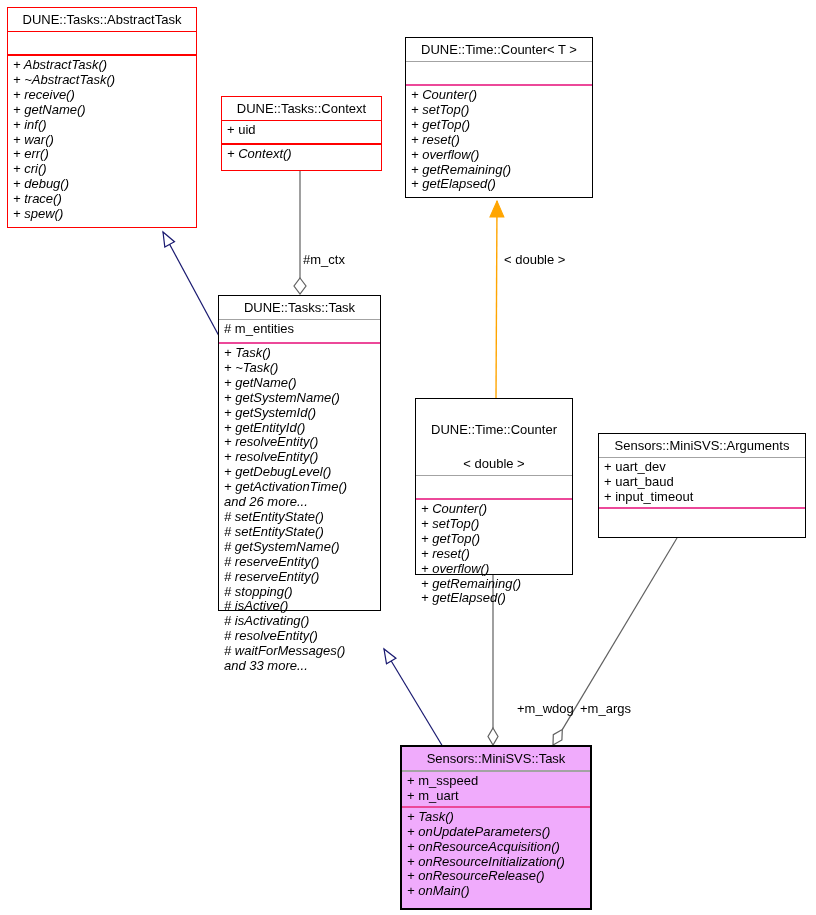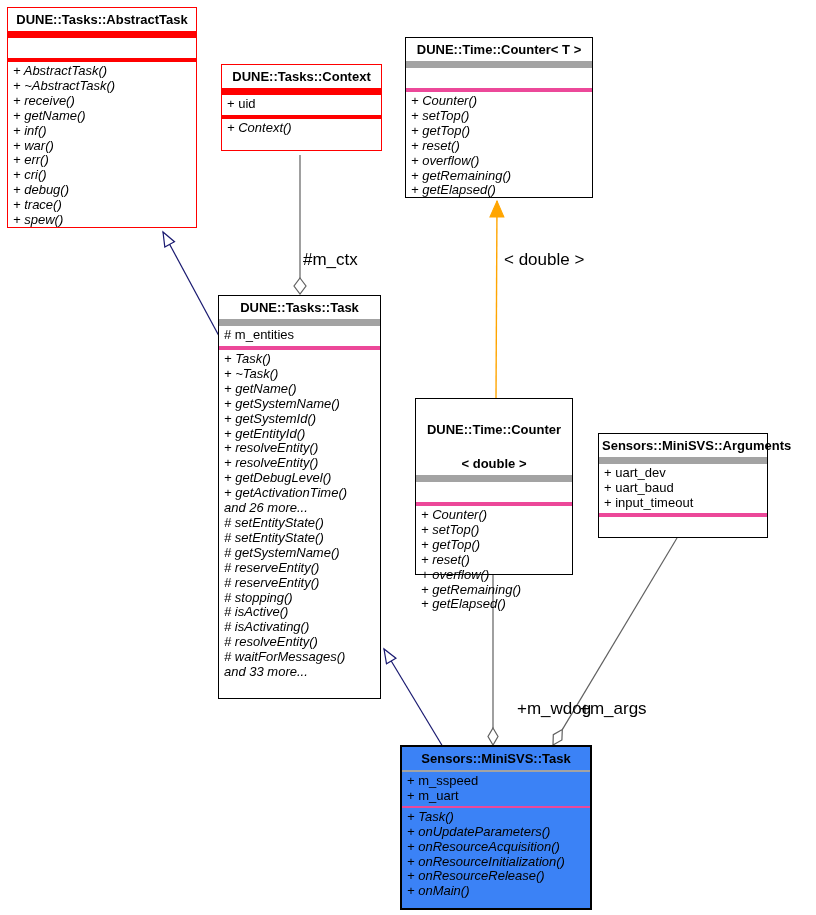--- a/index.html
+++ b/index.html
@@ -29,57 +29,56 @@
     box-sizing: border-box;
     display: flex;
     flex-direction: column;
     font-size: 13px;
     color: #000000;
   }
   .uml-box.red { border-color: #ff0000; }
   .uml-box.red .uml-title,
   .uml-box.red .uml-section { border-color: #ff0000; }
   .uml-box.main {
-    background: #3b82f6;
+    background: #f0abfc;
     border-width: 2px;
     justify-content: space-between;
   }
   .uml-box.main .uml-title,
   .uml-box.main .uml-section { border-bottom-width: 2px; }
   .uml-title {
     flex: 0 0 auto;
     text-align: center;
     padding: 4px 3px;
     line-height: 15px;
-    border-bottom: 7px solid #a3a3a3;
+    border-bottom: 1px solid #a3a3a3;
     white-space: nowrap;
-    font-weight: bold;
   }
   .uml-title span { display: block; margin-top: 19px; }
   .uml-section {
     flex: 0 0 auto;
     padding: 2px 5px;
     min-height: 24px;
     box-sizing: border-box;
-    border-bottom: 4px solid #ec4899;
+    border-bottom: 2px solid #ec4899;
     text-align: left;
   }
   .uml-section:last-child {
     border-bottom: none;
     flex: 1 1 auto;
     font-style: italic;
   }
   .member-row {
     line-height: 14.9px;
     white-space: nowrap;
   }
   .edge-label {
     position: absolute;
     z-index: 3;
-    font-size: 17px;
+    font-size: 13px;
     line-height: 15px;
     color: #000000;
     white-space: nowrap;
   }
 </style>
 </head>
 <body>
 
 <div id="canvas">
 
@@ -126,21 +125,21 @@
         <div class="member-row">+ inf()</div>
         <div class="member-row">+ war()</div>
         <div class="member-row">+ err()</div>
         <div class="member-row">+ cri()</div>
         <div class="member-row">+ debug()</div>
         <div class="member-row">+ trace()</div>
         <div class="member-row">+ spew()</div>
       </div>
   </div>
 
-  <div class="uml-box red" style="left:221px; top:64px; width:161px; height:87px;">
+  <div class="uml-box red" style="left:221px; top:96px; width:161px; height:75px;">
     <div class="uml-title">DUNE::Tasks::Context</div>
     <div class="uml-section">
         <div class="member-row">+ uid</div>
       </div>
     <div class="uml-section">
         <div class="member-row">+ Context()</div>
       </div>
   </div>
 
   <div class="uml-box" style="left:405px; top:37px; width:188px; height:161px;">
@@ -150,21 +149,21 @@
         <div class="member-row">+ Counter()</div>
         <div class="member-row">+ setTop()</div>
         <div class="member-row">+ getTop()</div>
         <div class="member-row">+ reset()</div>
         <div class="member-row">+ overflow()</div>
         <div class="member-row">+ getRemaining()</div>
         <div class="member-row">+ getElapsed()</div>
       </div>
   </div>
 
-  <div class="uml-box" style="left:218px; top:295px; width:163px; height:404px;">
+  <div class="uml-box" style="left:218px; top:295px; width:163px; height:316px;">
     <div class="uml-title">DUNE::Tasks::Task</div>
     <div class="uml-section">
         <div class="member-row"># m_entities</div>
       </div>
     <div class="uml-section">
         <div class="member-row">+ Task()</div>
         <div class="member-row">+ ~Task()</div>
         <div class="member-row">+ getName()</div>
         <div class="member-row">+ getSystemName()</div>
         <div class="member-row">+ getSystemId()</div>
@@ -198,21 +197,21 @@
         <div class="member-row">+ Counter()</div>
         <div class="member-row">+ setTop()</div>
         <div class="member-row">+ getTop()</div>
         <div class="member-row">+ reset()</div>
         <div class="member-row">+ overflow()</div>
         <div class="member-row">+ getRemaining()</div>
         <div class="member-row">+ getElapsed()</div>
       </div>
   </div>
 
-  <div class="uml-box" style="left:598px; top:433px; width:170px; height:105px;">
+  <div class="uml-box" style="left:598px; top:433px; width:208px; height:105px;">
     <div class="uml-title">Sensors::MiniSVS::Arguments</div>
     <div class="uml-section">
         <div class="member-row">+ uart_dev</div>
         <div class="member-row">+ uart_baud</div>
         <div class="member-row">+ input_timeout</div>
       </div>
     <div class="uml-section"></div>
   </div>
 
   <div class="uml-box main" style="left:400px; top:745px; width:192px; height:165px;">

